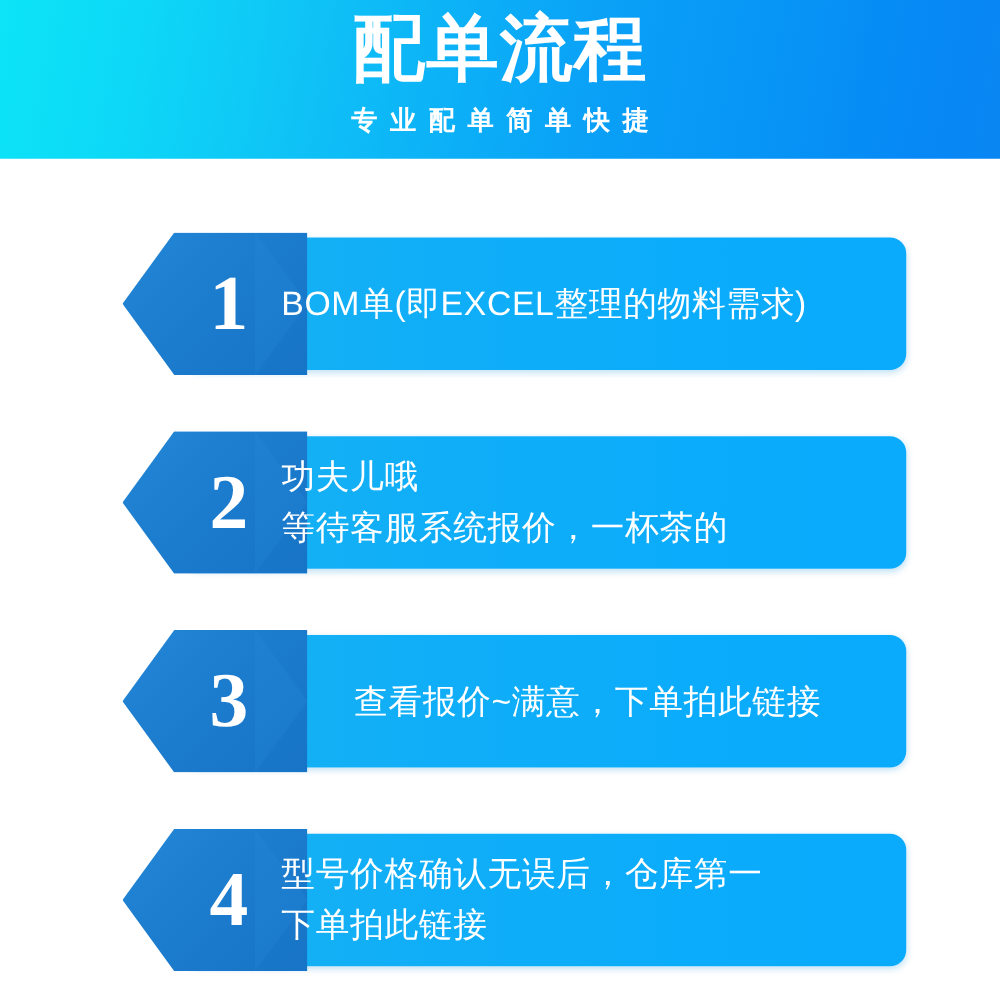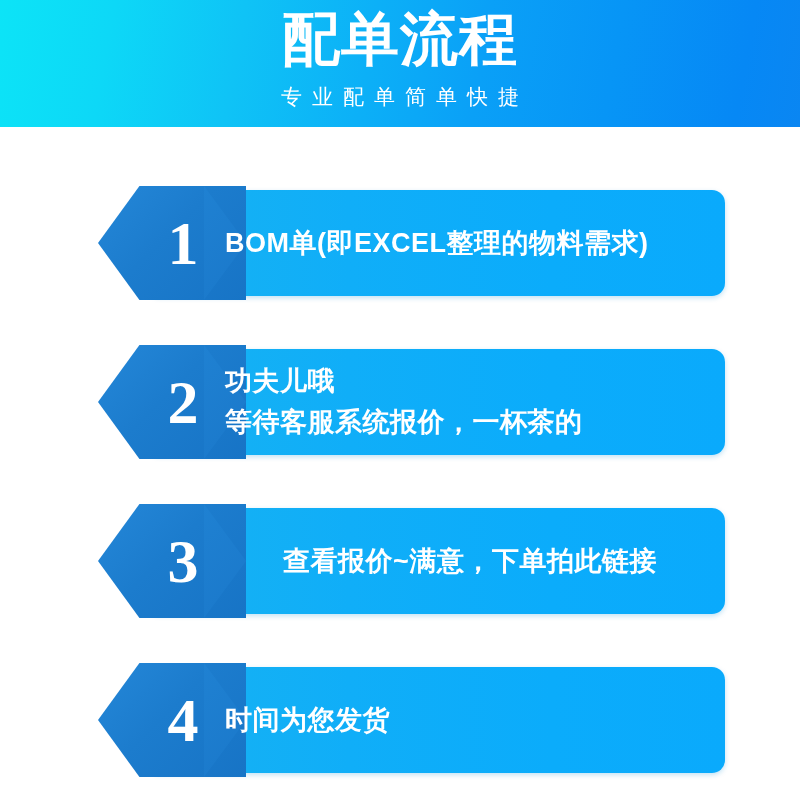--- a/index.html
+++ b/index.html
@@ -50,21 +50,21 @@
     line-height: 74px;
     white-space: nowrap;
   }
   .banner-subtitle {
     position: absolute;
     top: 82px;
     left: 0;
     width: 800px;
     text-align: center;
     font-size: 21px;
-    font-weight: normal;
+    font-weight: bold;
     color: #ffffff;
     letter-spacing: 10px;
     text-indent: 10px;
     line-height: 30px;
     white-space: nowrap;
   }
 
   
   .steps {
     position: absolute;
@@ -136,21 +136,21 @@
     position: absolute;
     left: 225px;
     top: 0;
     width: 490px;
     height: 114px;
     display: flex;
     flex-direction: column;
     justify-content: center;
     color: #ffffff;
     font-size: 27px;
-    font-weight: bold;
+    font-weight: normal;
     line-height: 41px;
     letter-spacing: 0.5px;
   }
   .step-text .ln {
     white-space: nowrap;
   }
   .step-text.single {
     justify-content: center;
     align-items: center;
   }
@@ -193,18 +193,19 @@
       <div class="step-text single">
         <span class="ln">查看报价~满意，下单拍此链接</span>
       </div>
     </div>
 
     <div class="step-row r4">
       <div class="step-bar"></div>
       <div class="step-badge"></div>
       <div class="step-number">4</div>
       <div class="step-text">
-        <span class="ln">时间为您发货</span>
+        <span class="ln">型号价格确认无误后，仓库第一</span>
+        <span class="ln">下单拍此链接</span>
       </div>
     </div>
 
   </div>
 </div>
 
 </body></html>

